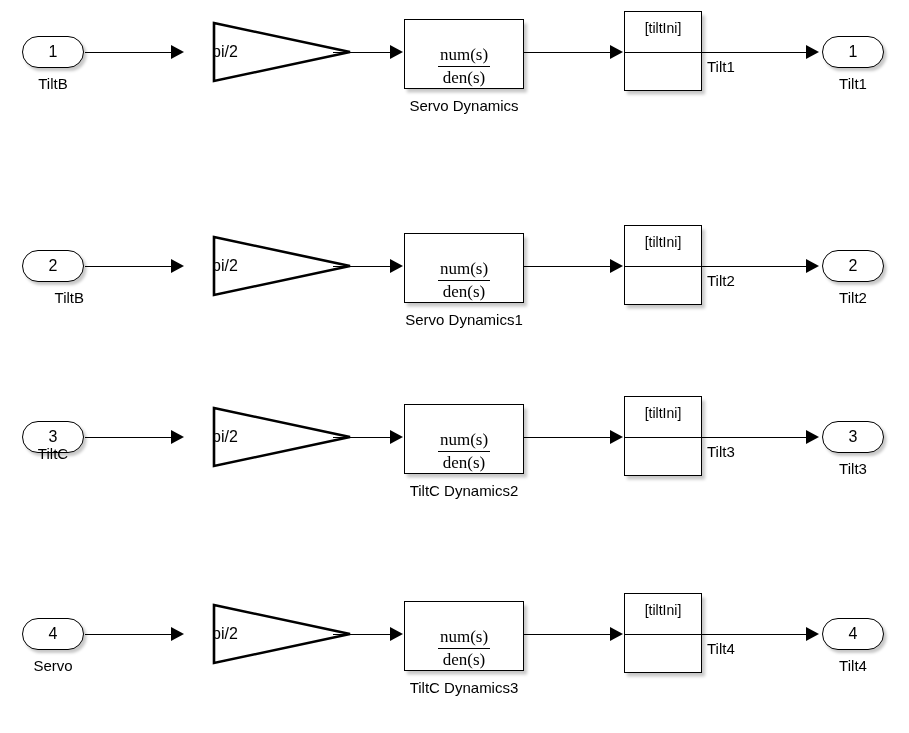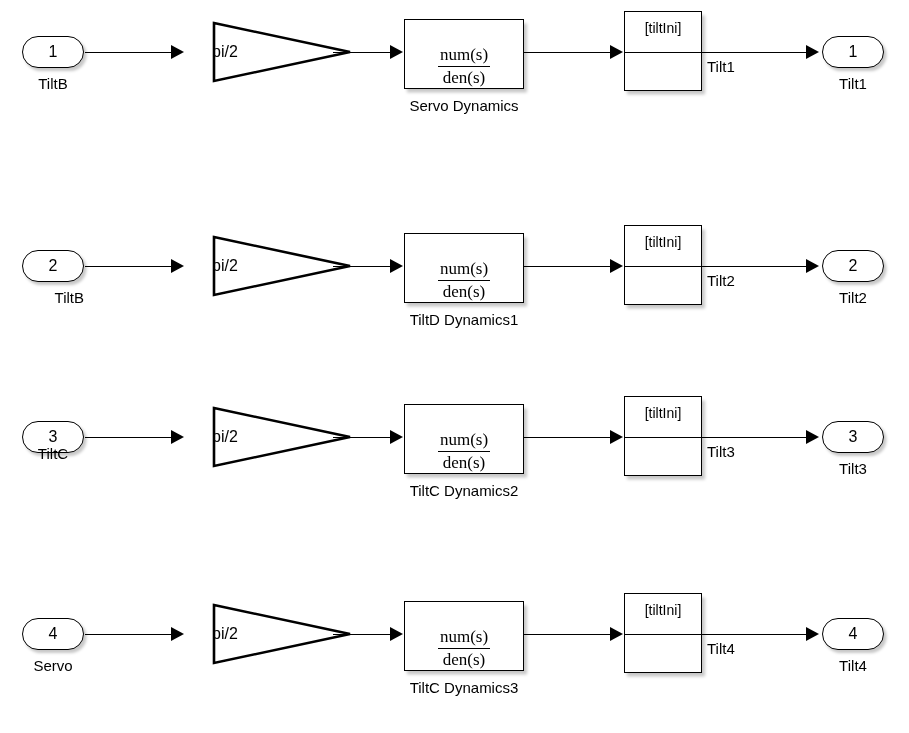--- a/index.html
+++ b/index.html
@@ -214,21 +214,21 @@
     <div class="wire" style="left:333px; top:100px; width:57px;"></div>
     <div class="arrow" style="left:390px; top:92.5px;"></div>
 
     <div class="tf" style="left:404px; top:67px;">
       <span class="frac">
         <span class="num">num(s)</span>
         <span class="bar"></span>
         <span class="den">den(s)</span>
       </span>
     </div>
-    <div class="blk-label" style="left:384px; top:146px; width:160px;">TiltD Dynamics1</div>
+    <div class="blk-label" style="left:384px; top:146px; width:160px;">Servo Dynamics1</div>
 
     <div class="wire" style="left:524px; top:100px; width:86px;"></div>
     <div class="arrow" style="left:610px; top:92.5px;"></div>
 
     <div class="tag" style="left:624px; top:59px;">
       <span class="tag-text">[tiltIni]</span>
     </div>
     <div class="wire" style="left:624px; top:100px; width:184px;"></div>
     <div class="sig-label" style="left:707px; top:107px;">Tilt2</div>
     <div class="arrow" style="left:806px; top:92.5px;"></div>

